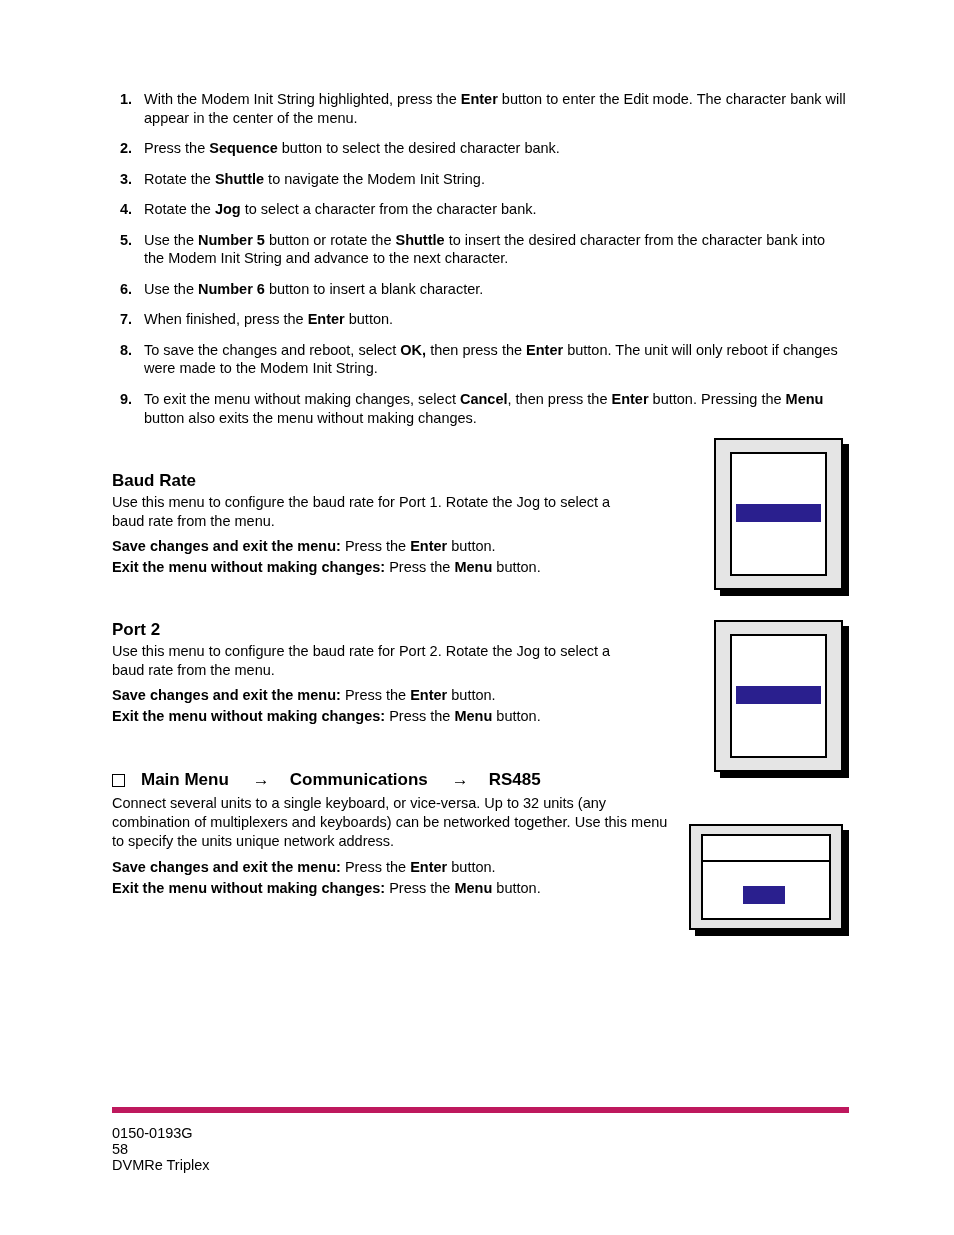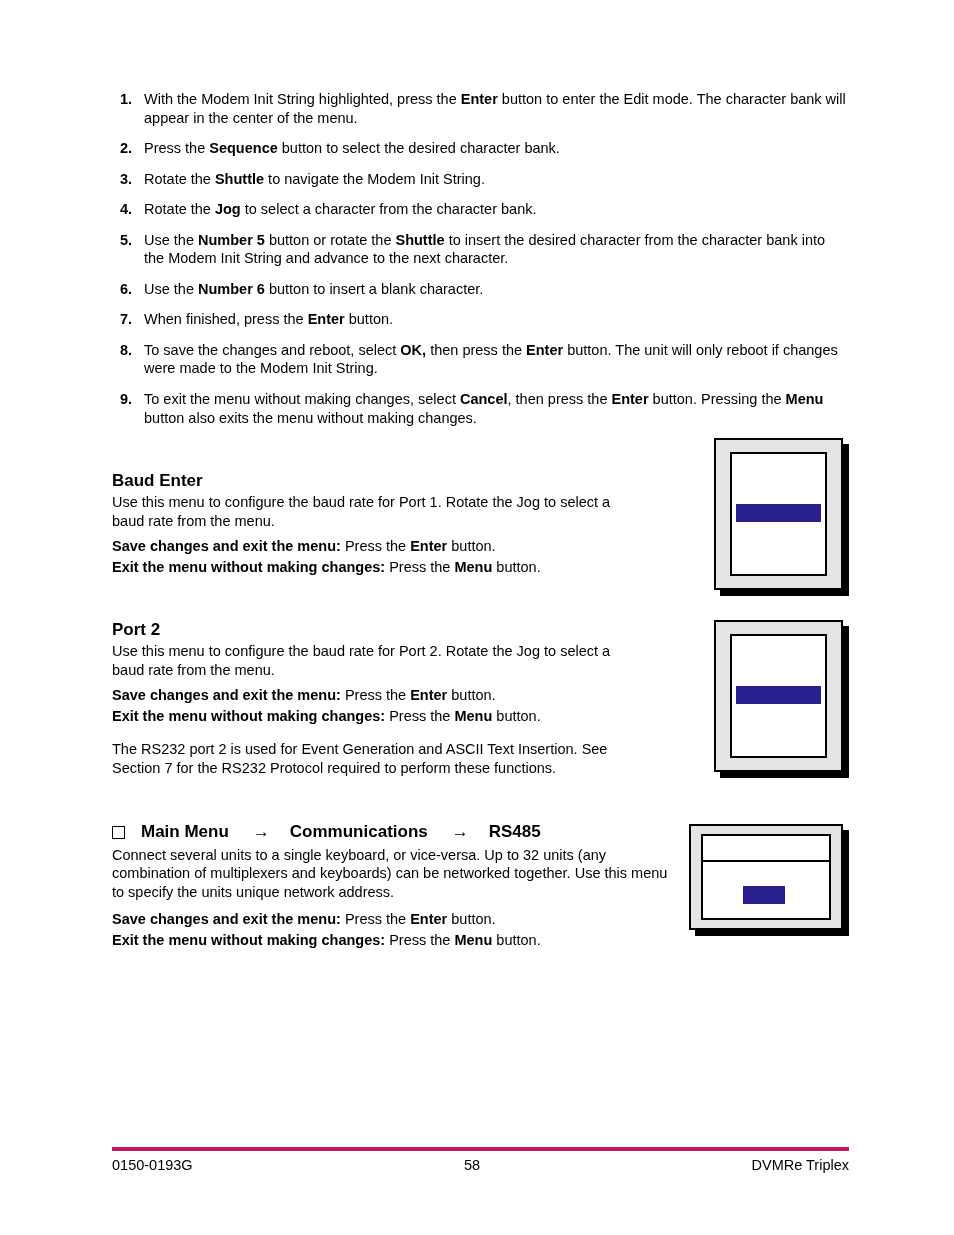--- a/index.html
+++ b/index.html
@@ -16,21 +16,21 @@
   .section h2 { font-size: 17px; font-weight: bold; margin-bottom: 2px; }
   .section .body { font-size: 14.5px; line-height: 1.3; max-width: 520px; }
   .section .body p { margin-bottom: 6px; }
   .section .body p.tight { margin-bottom: 2px; }
 
   .menuhead { font-size: 17px; font-weight: bold; margin-bottom: 4px; display: flex; align-items: center; }
   .menuhead .box { display:inline-block; width:13px; height:13px; border:1.5px solid #000; margin-right: 16px; position: relative; top:1px; }
   .menuhead .seg { margin-right: 28px; text-align: right; }
   .menuhead .arrow { margin: 0 20px 0 -4px; }
 
-  .footer { position: absolute; left: 112px; right: 105px; bottom: 62px; border-top: 4px solid #be185d; padding-top: 6px; display: flex; justify-content: space-between; font-size: 14.5px; }
+  .footer { position: absolute; left: 112px; right: 105px; bottom: 62px; border-top: 6px solid #be185d; padding-top: 12px; display: flex; justify-content: space-between; font-size: 14.5px; flex-direction: column; }
 
   
   .fig { position: absolute; }
   .fig .shadow { position:absolute; background:#000; }
   .fig .panel  { position:absolute; background:#e5e5e5; border:2px solid #000; }
   .fig .inner  { position:absolute; background:#fff; border:2px solid #000; }
   .fig .bar    { position:absolute; background:#2a1f8e; }
 
   
   .fig1 { right:105px; top:438px; width:135px; height:160px; }
@@ -92,35 +92,34 @@
         <span class="num">8.</span>
         <span class="txt">To save the changes and reboot, select <b>OK,</b> then press the <b>Enter</b> button.  The unit will only reboot if changes were made to the Modem Init String.</span>
       </li>
       <li>
         <span class="num">9.</span>
         <span class="txt">To exit the menu without making changes, select <b>Cancel</b>, then press the <b>Enter</b> button.  Pressing the <b>Menu</b> button also exits the menu without making changes.</span>
       </li>
     </ol>
 
   <div class="section">
-    <h2>Baud Enter</h2>
+    <h2>Baud Rate</h2>
     <div class="body">
       <p>Use this menu to configure the baud rate for Port 1.  Rotate the Jog to select a baud rate from the menu.</p>
       <p class="tight"><b>Save changes and exit the menu:</b>  Press the <b>Enter</b> button.</p>
       <p><b>Exit the menu without making changes:</b>  Press the <b>Menu</b> button.</p>
     </div>
   </div>
 
   <div class="section">
     <h2>Port 2</h2>
     <div class="body">
       <p>Use this menu to configure the baud rate for Port 2.  Rotate the Jog to select a baud rate from the menu.</p>
       <p class="tight"><b>Save changes and exit the menu:</b>  Press the <b>Enter</b> button.</p>
       <p><b>Exit the menu without making changes:</b>  Press the <b>Menu</b> button.</p>
-      <p style="margin-top:14px;">The RS232 port 2 is used for Event Generation and ASCII Text Insertion. See Section 7 for the RS232 Protocol required to perform these functions.</p>
     </div>
   </div>
 
   <div class="section">
     <div class="menuhead">
       <span class="box"></span>
       <span class="seg">Main Menu</span>
       <span class="arrow">→</span>
       <span class="seg">Communications</span>
       <span class="arrow">→</span>

